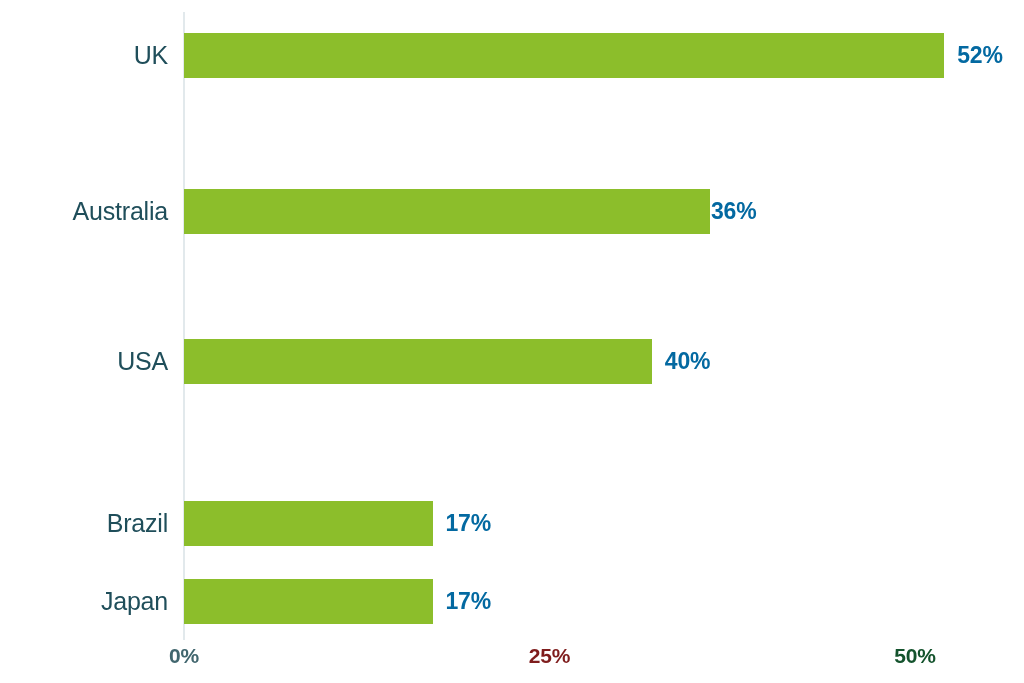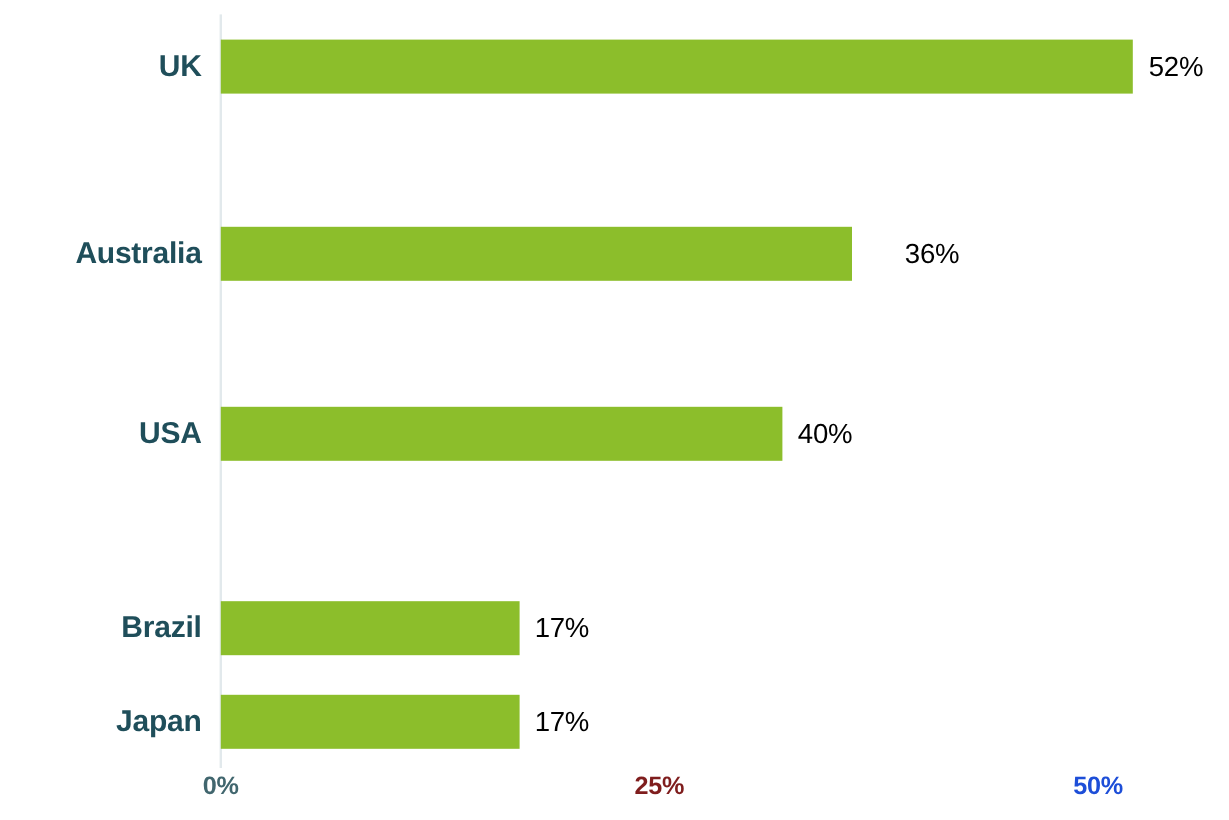--- a/index.html
+++ b/index.html
@@ -51,42 +51,42 @@
 
   .cat-label {
     position: absolute;
     right: 856px;           
     top: 0;
     height: 45px;
     line-height: 45px;
     text-align: right;
     white-space: nowrap;
     font-size: 25px;
-    font-weight: bold;
+    font-weight: normal;
     color: #1f4e5a;
     letter-spacing: -0.2px;
   }
 
   .bar {
     position: absolute;
     left: 184px;
     top: 0;
     height: 45px;
     background: #8cbe2b;
   }
 
   .value-label {
     position: absolute;
     top: 0;
     height: 45px;
     line-height: 45px;
     white-space: nowrap;
     font-size: 23px;
-    font-weight: normal;
-    color: #000000;
+    font-weight: bold;
+    color: #0369a1;
     letter-spacing: -0.2px;
   }
 
   
   .x-ticks {
     position: absolute;
     left: 0;
     top: 644px;
     width: 1024px;
     height: 39px;
@@ -112,21 +112,21 @@
 
   <div class="plot-area" id="plot-area">
       <div class="bar-row" style="top: 33px;">
         <div class="cat-label">UK</div>
         <div class="bar" style="width: 760.24px; background: rgb(140, 190, 43);"></div>
         <div class="value-label" style="left: 957.24px;">52%</div>
       </div>
       <div class="bar-row" style="top: 189px;">
         <div class="cat-label">Australia</div>
         <div class="bar" style="width: 526.32px; background: rgb(140, 190, 43);"></div>
-        <div class="value-label" style="left: 754px;">36%</div>
+        <div class="value-label" style="left: 711px;">36%</div>
       </div>
       <div class="bar-row" style="top: 339px;">
         <div class="cat-label">USA</div>
         <div class="bar" style="width: 467.84px; background: rgb(140, 190, 43);"></div>
         <div class="value-label" style="left: 664.84px;">40%</div>
       </div>
       <div class="bar-row" style="top: 501px;">
         <div class="cat-label">Brazil</div>
         <div class="bar" style="width: 248.54px; background: rgb(140, 190, 43);"></div>
         <div class="value-label" style="left: 445.54px;">17%</div>
@@ -134,16 +134,16 @@
       <div class="bar-row" style="top: 579px;">
         <div class="cat-label">Japan</div>
         <div class="bar" style="width: 248.54px; background: rgb(140, 190, 43);"></div>
         <div class="value-label" style="left: 445.54px;">17%</div>
       </div>
     </div>
 
   <div class="x-ticks" id="x-ticks">
       <div class="x-tick" style="left: 184px; color: rgb(65, 102, 110);">0%</div>
       <div class="x-tick" style="left: 549.5px; color: #7f1d1d;">25%</div>
-      <div class="x-tick" style="left: 915px; color: #1d4ed8;">50%</div>
+      <div class="x-tick" style="left: 915px; color: #14532d;">50%</div>
     </div>
 
 </div>
 
 </body></html>

